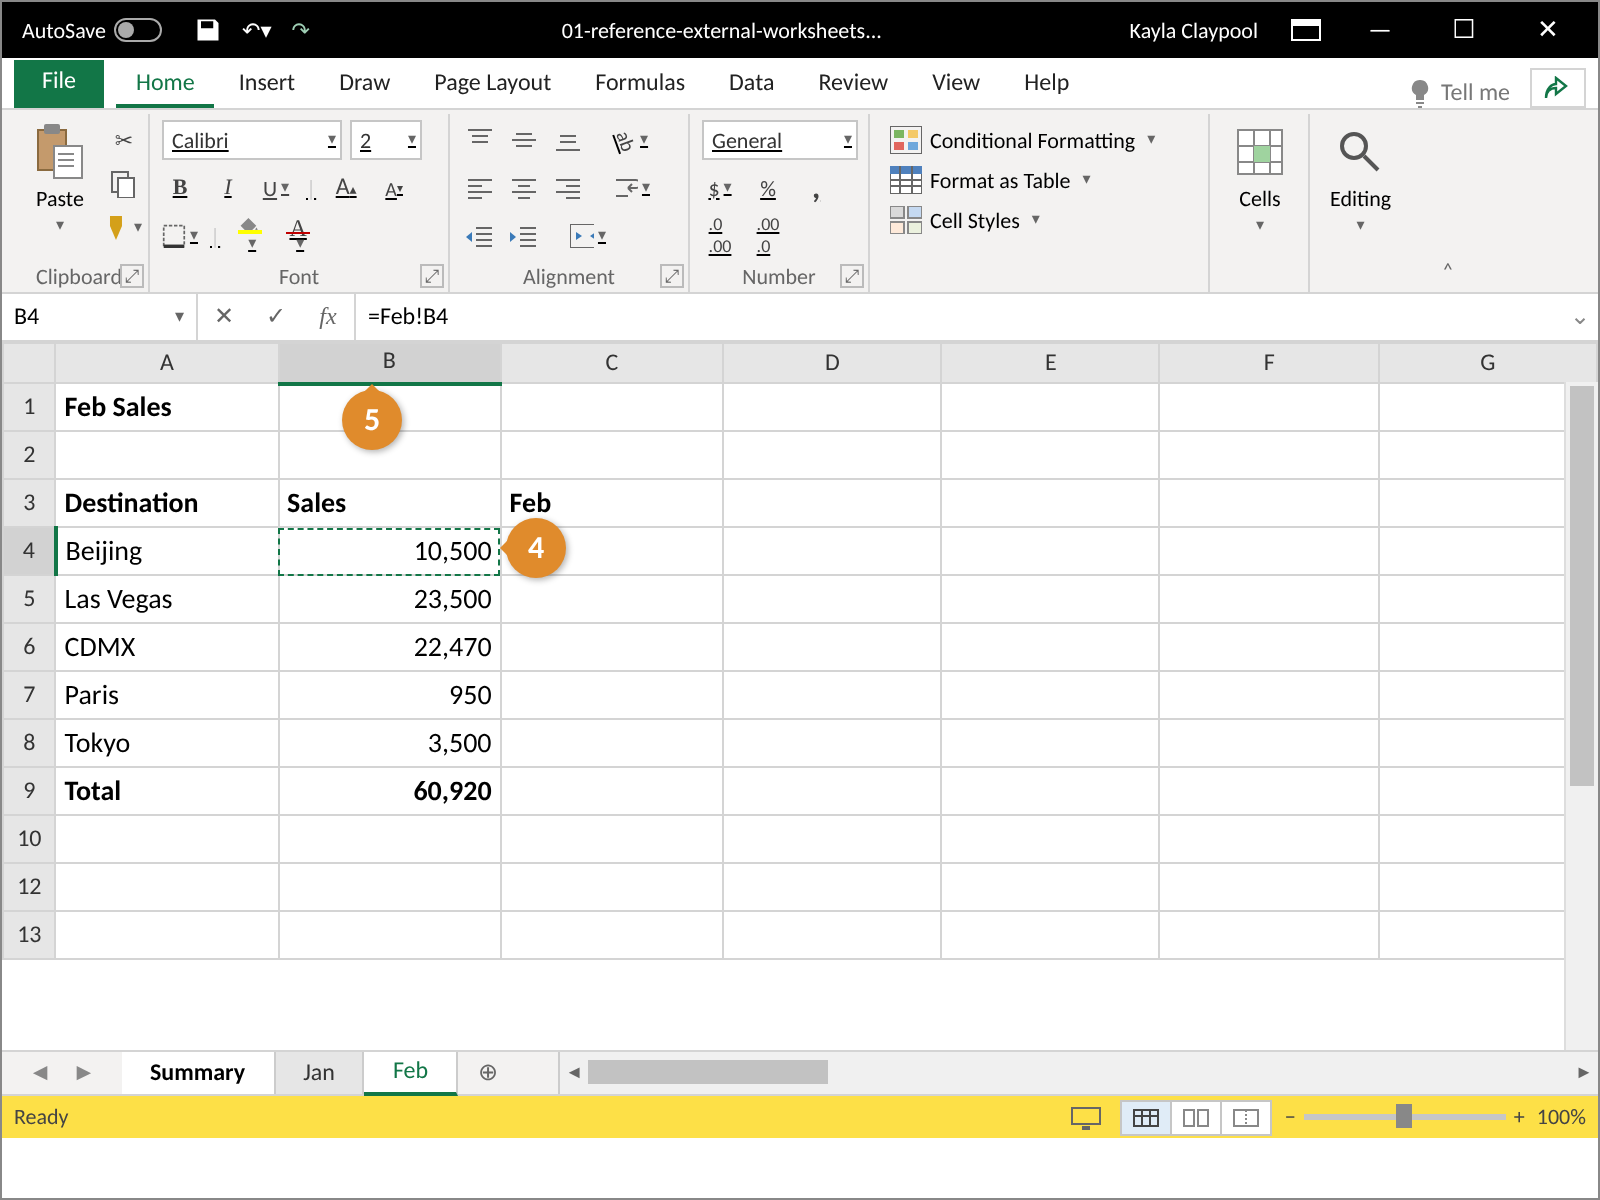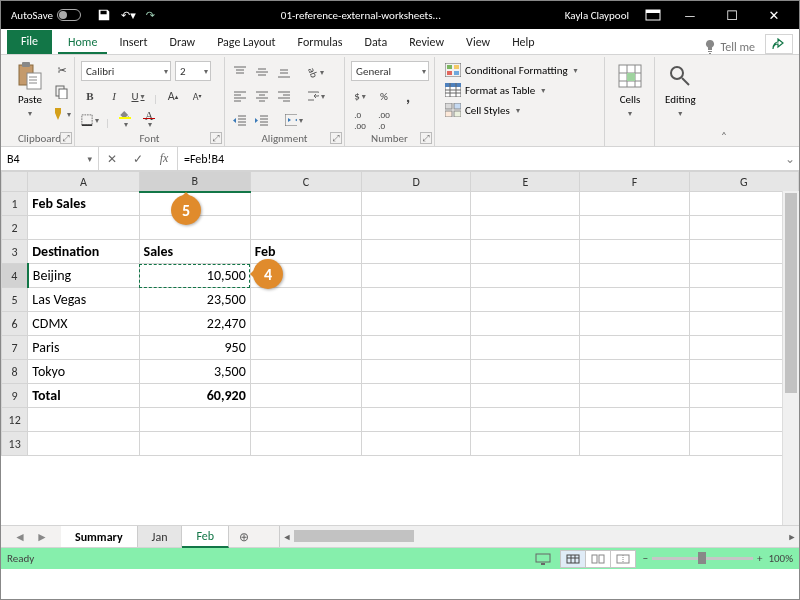--- a/index.html
+++ b/index.html
@@ -58,21 +58,21 @@
     display:flex; padding:2px 4px 0; font-size:11px;
   }
   .group { border-right:1px solid #d4d4d4; padding:2px 6px 0; display:flex; flex-direction:column; position:relative;}
   .group .grpbody { flex:1; display:flex; align-items:flex-start; gap:4px;}
   .group .grplabel { text-align:center; color:#666; font-size:11px; padding:2px 0 14px; height:16px;}
   .group .launcher { position:absolute; right:2px; bottom:2px; font-size:9px; color:#666; width:12px; height:12px; border:1px solid #bbb; display:flex;align-items:center;justify-content:center;}
   .vbtn { display:flex; flex-direction:column; align-items:center; gap:2px; padding:2px 4px;}
   .vbtn .ico { width:30px; height:30px; display:flex;align-items:center;justify-content:center;}
   .combo { height:20px; border:1px solid #c6c6c6; background:#fff; font-size:11px; display:flex;align-items:center; padding:0 2px 0 4px; color:#333;}
   .combo .arr { font-size:8px; color:#666; margin-left:auto;}
-  .row { display:flex; align-items:flex-end; gap:4px; height:22px;}
+  .row { display:flex; align-items:center; gap:4px; height:22px;text-decoration:underline;}
   .smallico { width:18px; height:18px; display:flex;align-items:center;justify-content:center; color:#444;}
   .btnlabel { display:flex; align-items:center; gap:4px; padding:2px 4px;}
   .drop::after { content:"▾"; font-size:8px; color:#666; margin-left:2px;}
   .colorstrip { width:12px; height:3px; margin-top:-3px;}
   
   
   .formulabar {
     height:24px; border-bottom:1px solid #d4d4d4; display:flex; align-items:stretch;
     background:#fff; font-size:12px;
   }
@@ -107,21 +107,21 @@
   .sheettab { padding:3px 14px; border-right:1px solid #ccc; background:#e6e6e6; color:#333; display:flex;align-items:center;}
   .sheettab.active { background:#fff; border-bottom:2px solid #127647; color:#127647; font-weight:500; margin-bottom:-1px;}
   .sheettab.bold { font-weight:bold; color:#000; background:#fff;}
   .addsheet { width:30px; display:flex;align-items:center;justify-content:center; color:#666;}
   .hscroll { flex:1; background:#f0f0f0; border-left:1px solid #ccc; position:relative; margin-left:20px;}
   .hscroll .hthumb { position:absolute; left:14px; top:4px; height:12px; width:120px; background:#c2c2c2;}
   .hscroll .harr { position:absolute; top:0;bottom:0; width:14px; display:flex;align-items:center;justify-content:center; color:#666; font-size:9px;}
   .hscroll .harr.left{left:0;} .hscroll .harr.right{right:0;}
   
   
-  .statusbar { height:22px; background:#86efac; border-top:1px solid #d4d4d4; display:flex; align-items:center; font-size:11px; padding:0 6px; color:#444;}
+  .statusbar { height:22px; background:#fde047; border-top:1px solid #d4d4d4; display:flex; align-items:center; font-size:11px; padding:0 6px; color:#444;}
   .statusbar .spacer{flex:1;}
   .viewbtns { display:flex; gap:0;}
   .viewbtns div { width:26px;height:18px; border:1px solid #c6c6c6; margin-left:-1px; display:flex;align-items:center;justify-content:center; background:#fff; font-size:10px;}
   .viewbtns div.active{background:#e0ecf7;}
   .zoomslider { width:120px; margin:0 6px; display:flex;align-items:center; gap:4px;}
   .zoomslider .track{flex:1;height:3px;background:#c6c6c6;position:relative;}
   .zoomslider .knob{width:8px;height:12px;background:#888;position:absolute;left:50%;top:-5px;transform:translateX(-50%);}  
   
   
   .callout {
@@ -564,20 +564,30 @@
           <th class="rowh">9</th>
           <td class="cell bold">Total</td>
           <td class="cell bold num">60,920</td>
           <td class="cell"></td>
           <td class="cell"></td>
           <td class="cell"></td>
           <td class="cell"></td>
           <td class="cell"></td>
         </tr>
     <tr>
+          <th class="rowh">10</th>
+          <td class="cell"></td>
+          <td class="cell"></td>
+          <td class="cell"></td>
+          <td class="cell"></td>
+          <td class="cell"></td>
+          <td class="cell"></td>
+          <td class="cell"></td>
+        </tr>
+    <tr>
           <th class="rowh">12</th>
           <td class="cell"></td>
           <td class="cell"></td>
           <td class="cell"></td>
           <td class="cell"></td>
           <td class="cell"></td>
           <td class="cell"></td>
           <td class="cell"></td>
         </tr>
     <tr>

